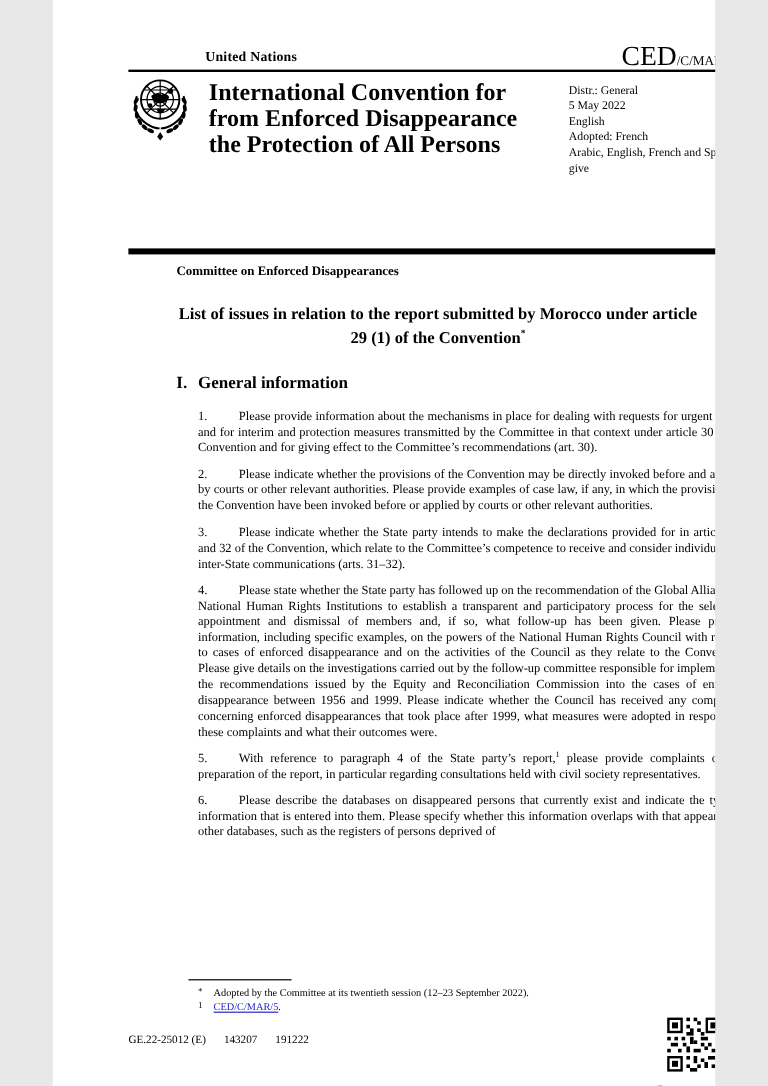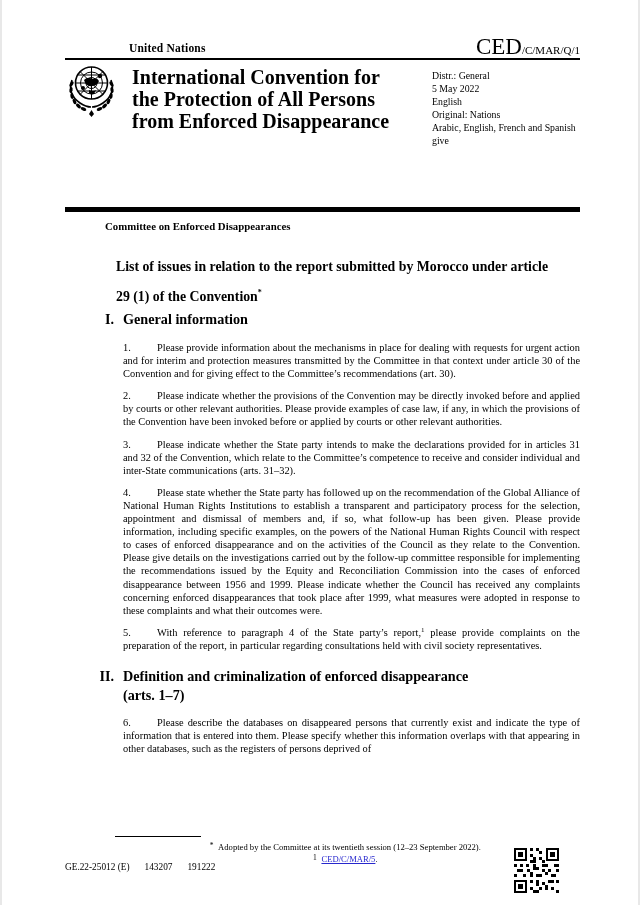--- a/index.html
+++ b/index.html
@@ -1,53 +1,52 @@
 <!DOCTYPE html>
 <html><head>
 <meta charset="utf-8">
 <style>
   html,body{margin:0;padding:0;background:#e8e8e8;}
   .page{
-    position:relative;width:625px;height:905px;background:#ffffff;
+    position:relative;width:552px;height:905px;background:#ffffff;
     font-family:"Liberation Serif", serif;color:#000;overflow:hidden;
     margin:0 auto;
-    padding-left:11px;
   }
   
   .hdr-row{position:absolute;left:63px;top:34px;width:515px;height:24px;}
   .org{position:absolute;left:64px;top:8px;font-size:11.5px;font-weight:bold;letter-spacing:.2px;}
   .symbol{position:absolute;right:0;top:0;white-space:nowrap;}
   .sym-main{font-size:23px;font-weight:normal;}
   .sym-suffix{font-size:11px;}
   .rule-thin{position:absolute;left:63px;top:58px;width:515px;height:2px;background:#000;}
   .rule-thick{position:absolute;left:63px;top:207px;width:515px;height:5px;background:#000;}
   
   .emblem{position:absolute;left:62px;top:62px;}
   
   .mast-title{position:absolute;left:130px;top:66px;width:300px;
     font-size:20px;font-weight:bold;line-height:22px;}
   .mast-title span{display:block;}
   .distr{position:absolute;left:430px;top:69px;width:150px;font-size:9.8px;line-height:13px;}
   .distr span{display:block;}
   
   .committee{position:absolute;left:63px;top:220px;font-size:10.8px;font-weight:bold;margin-left:40px;}
-  .doc-title{position:absolute;left:114px;top:254px;width:436px;
-    font-size:13.8px;font-weight:bold;line-height:26px;}
+  .doc-title{position:absolute;left:103px;top:254px;width:436px;
+    font-size:13.8px;font-weight:bold;line-height:16px;text-align:center;}
   .doc-title sup{font-size:8px;font-weight:bold;}
   
   .content{position:absolute;left:121px;top:310px;width:457px;}
   .sec-heading{position:relative;font-size:14.2px;font-weight:bold;line-height:19px;margin:0 0 12px 0;}
   .sec-heading .roman{position:absolute;right:100%;padding-right:9px;white-space:nowrap;}
   .sec-heading.second{margin-top:15px;margin-bottom:11px;}
   .hl{display:block;}
   .para{margin:0 0 9px 0;font-size:10.4px;line-height:13.1px;text-align:justify;}
   .pnum{display:inline-block;width:34px;}
   .para sup{font-size:7px;line-height:0;}
   
-  .footnotes{position:absolute;left:121px;top:836px;width:440px;font-size:8.6px;line-height:10.8px;text-align:center;}
+  .footnotes{position:absolute;left:121px;top:816px;width:440px;font-size:8.6px;line-height:10.8px;}
   .fn-rule{width:86px;height:1px;background:#000;margin:0 0 4px -8px;}
   .fn{padding-left:13px;}
   .fn-marker{display:inline-block;width:13px;margin-left:-13px;vertical-align:2px;font-size:7.5px;}
   .fn-link{color:#2727cd;text-decoration:underline;}
   
   .ge-line{position:absolute;left:63px;top:862px;font-size:9.3px;}
   .ge-line span{margin-right:15px;}
   .recycle{position:absolute;left:440px;top:900px;font-size:9.3px;font-weight:bold;}
   .recycle-glyph{font-family:"DejaVu Sans",sans-serif;font-size:17px;font-weight:normal;
     position:relative;top:2px;margin-left:3px;}
@@ -98,29 +97,29 @@
       <ellipse cx="47" cy="34" rx="3" ry="1.6" transform="rotate(95 47 34)"></ellipse>
       <ellipse cx="44.5" cy="39.5" rx="3" ry="1.6" transform="rotate(115 44.5 39.5)"></ellipse>
       <ellipse cx="40.5" cy="44" rx="3" ry="1.6" transform="rotate(135 40.5 44)"></ellipse>
       <ellipse cx="35.5" cy="47" rx="3" ry="1.6" transform="rotate(155 35.5 47)"></ellipse>
       <path d="M25 52 l2.5 -4 l2.5 4 l-2.5 3 z"></path>
     </g>
   </svg>
 
   <div class="mast-title">
     <span>International Convention for</span>
+    <span>from Enforced Disappearance</span>
     <span>the Protection of All Persons</span>
-    <span>from Enforced Disappearance</span>
   </div>
 
   <div class="distr">
     <span>Distr.: General</span>
     <span>5 May 2022</span>
     <span>English</span>
-    <span>Original: Nations</span>
+    <span>Adopted: French</span>
     <span>Arabic, English, French and Spanish give</span>
   </div>
 
   <div class="rule-thick"></div>
 
   <div class="committee">Committee on Enforced Disappearances</div>
 
   <div class="doc-title"><span>List of issues in relation to the report submitted by Morocco under article 29 (1) of the Convention</span><sup>*</sup></div>
 
   <div class="content">
@@ -133,25 +132,20 @@
     <p class="para"><span class="pnum">1.</span><span>Please provide information about the mechanisms in place for dealing with requests for urgent action and for interim and protection measures transmitted by the Committee in that context under article 30 of the Convention and for giving effect to the Committee’s recommendations (art. 30).</span></p>
 
     <p class="para"><span class="pnum">2.</span><span>Please indicate whether the provisions of the Convention may be directly invoked before and applied by courts or other relevant authorities. Please provide examples of case law, if any, in which the provisions of the Convention have been invoked before or applied by courts or other relevant authorities.</span></p>
 
     <p class="para"><span class="pnum">3.</span><span>Please indicate whether the State party intends to make the declarations provided for in articles 31 and 32 of the Convention, which relate to the Committee’s competence to receive and consider individual and inter-State communications (arts. 31–32).</span></p>
 
     <p class="para"><span class="pnum">4.</span><span>Please state whether the State party has followed up on the recommendation of the Global Alliance of National Human Rights Institutions to establish a transparent and participatory process for the selection, appointment and dismissal of members and, if so, what follow-up has been given. Please provide information, including specific examples, on the powers of the National Human Rights Council with respect to cases of enforced disappearance and on the activities of the Council as they relate to the Convention. Please give details on the investigations carried out by the follow-up committee responsible for implementing the recommendations issued by the Equity and Reconciliation Commission into the cases of enforced disappearance between 1956 and 1999. Please indicate whether the Council has received any complaints concerning enforced disappearances that took place after 1999, what measures were adopted in response to these complaints and what their outcomes were.</span></p>
 
     <p class="para"><span class="pnum">5.</span><span>With reference to paragraph 4 of the State party’s report,</span><sup>1</sup><span> please provide complaints on the preparation of the report, in particular regarding consultations held with civil society representatives.</span></p>
 
-    <div class="sec-heading second">
-      <span class="roman">II.</span>
-      <span class="hl">Definition and criminalization of enforced disappearance</span>
-      <span class="hl">(arts. 1–7)</span>
-    </div>
 
     <p class="para"><span class="pnum">6.</span><span>Please describe the databases on disappeared persons that currently exist and indicate the type of information that is entered into them. Please specify whether this information overlaps with that appearing in other databases, such as the registers of persons deprived of</span></p>
   </div>
 
   <div class="footnotes">
     <div class="fn-rule"></div>
     <div class="fn"><span class="fn-marker">*</span><span>Adopted by the Committee at its twentieth session (12–23 September 2022).</span></div>
     <div class="fn"><span class="fn-marker">1</span><span class="fn-link">CED/C/MAR/5</span><span>.</span></div>
   </div>
 

